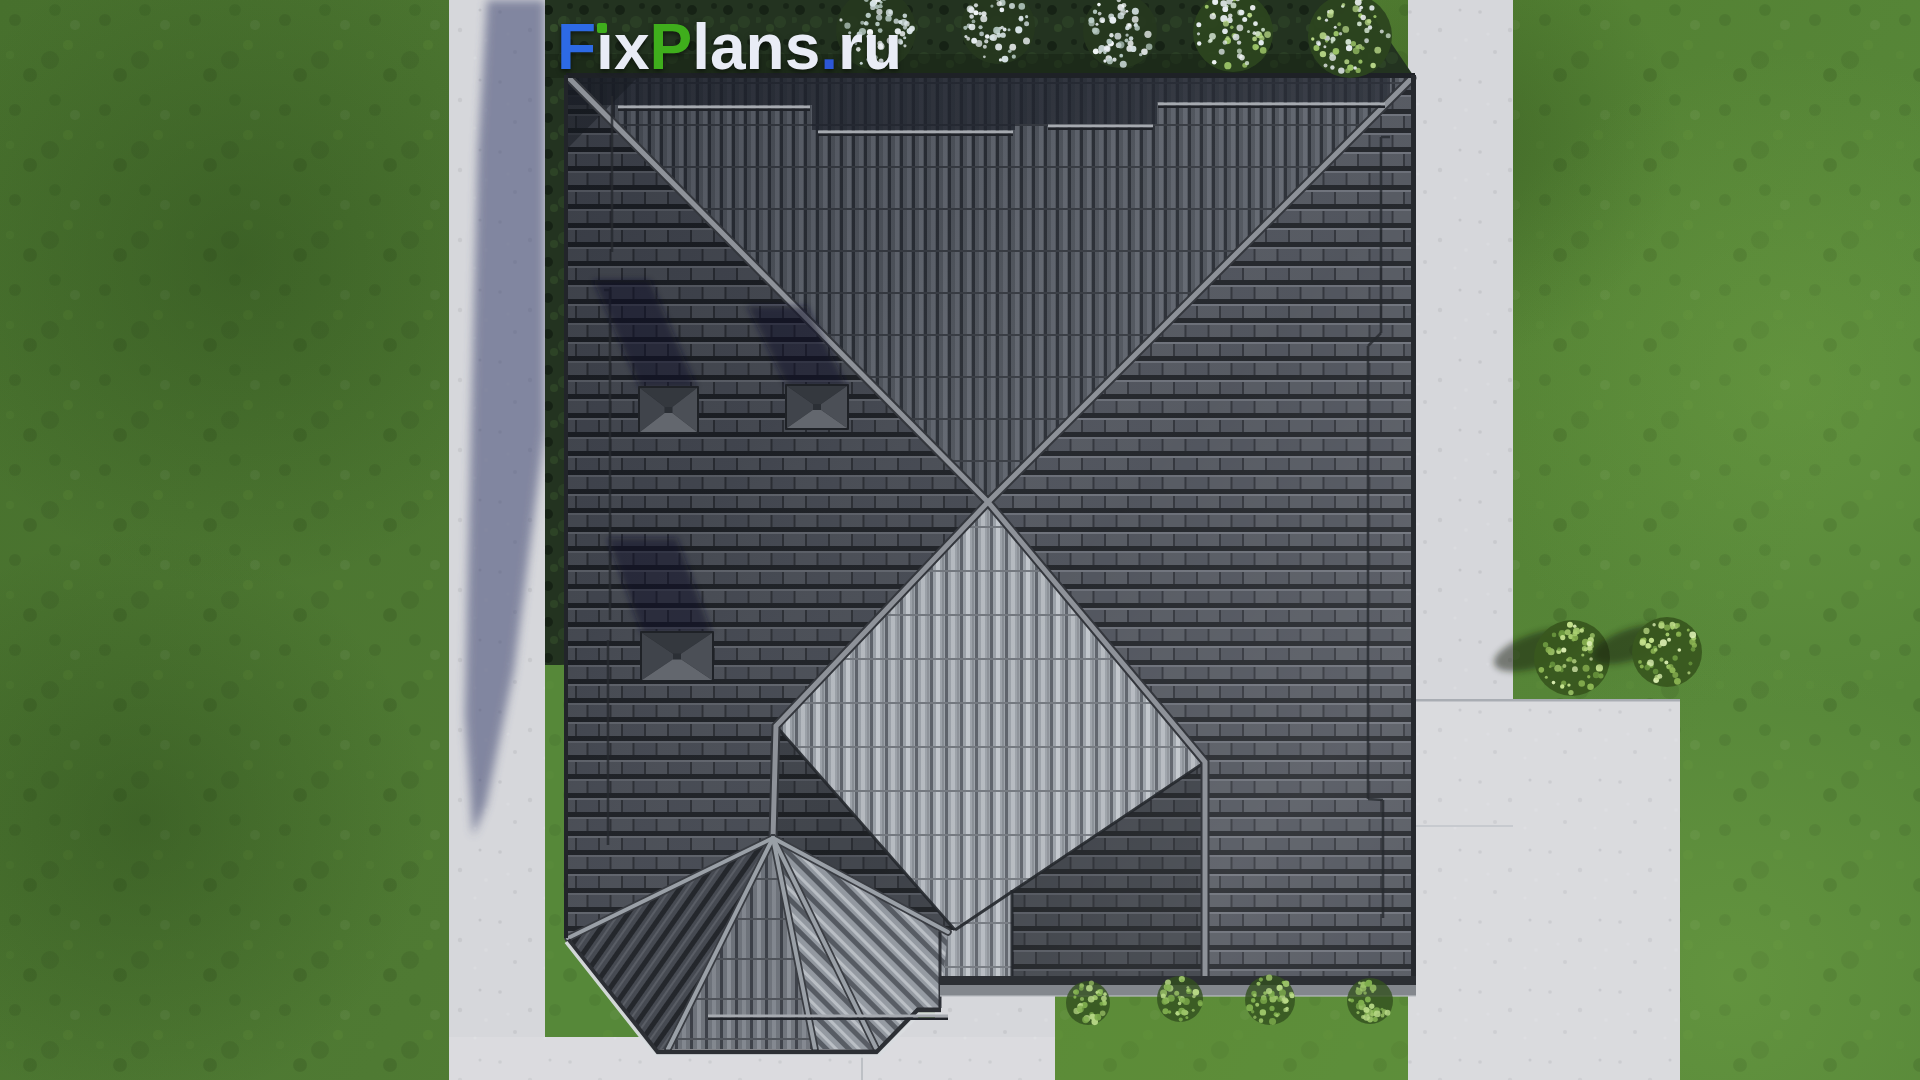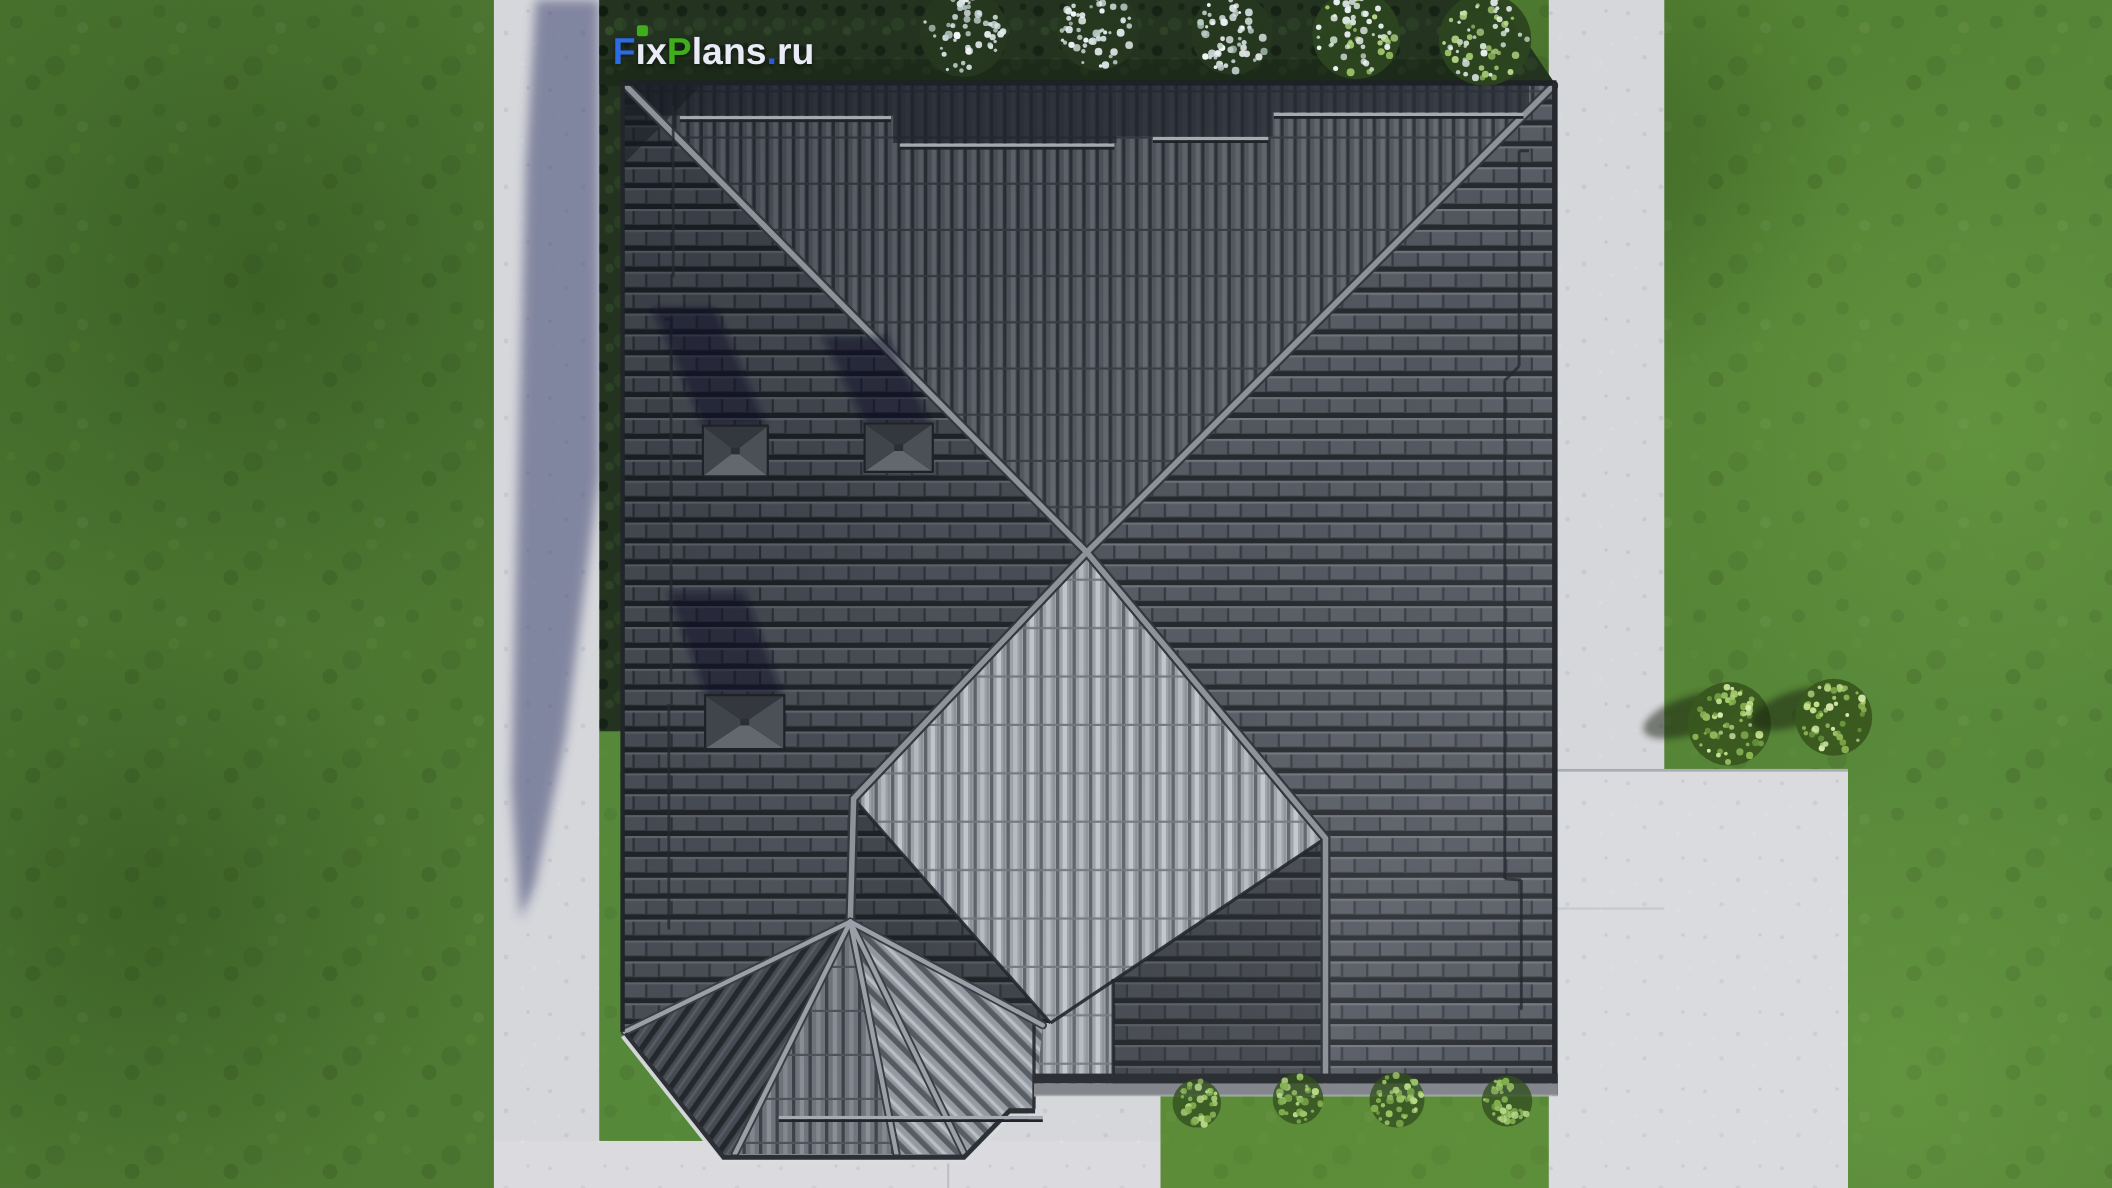--- a/index.html
+++ b/index.html
@@ -1,20 +1,20 @@
 <!DOCTYPE html>
 <html><head>
 <meta charset="utf-8">
 <style>
   html,body{margin:0;padding:0;background:#1b1b1b}
   .scene{position:relative;width:1920px;height:1080px;overflow:hidden;
          font-family:"Liberation Sans",sans-serif;background:#4f7a33}
   .scene svg{position:absolute;left:0;top:0;display:block}
   .logo{position:absolute;left:557px;top:20px;height:56px;white-space:nowrap;
-        font-weight:bold;font-size:34px;line-height:54px;letter-spacing:0px;
+        font-weight:bold;font-size:64px;line-height:54px;letter-spacing:0px;
         text-shadow:0 2px 5px rgba(0,0,0,.55);user-select:none}
   .logo span.part{position:relative;display:inline-block}
   .logo span.idot{position:absolute;left:1px;top:3px;width:10px;height:10px;border-radius:2px}
   .rvU{stroke:#34373d;stroke-width:9;fill:none;stroke-linecap:round}
   .rvL{stroke:#8e9299;stroke-width:5;fill:none;stroke-linecap:round}
   .rfU{stroke:#3a3d43;stroke-width:7.5;fill:none;stroke-linecap:round}
   .rfL{stroke:#9aa0a7;stroke-width:4;fill:none;stroke-linecap:round}
   .valley{stroke:#24272c;stroke-width:3;fill:none;opacity:.9}
   .pipe{stroke:#26292e;stroke-width:2.6;fill:none;opacity:.8}
 </style>

